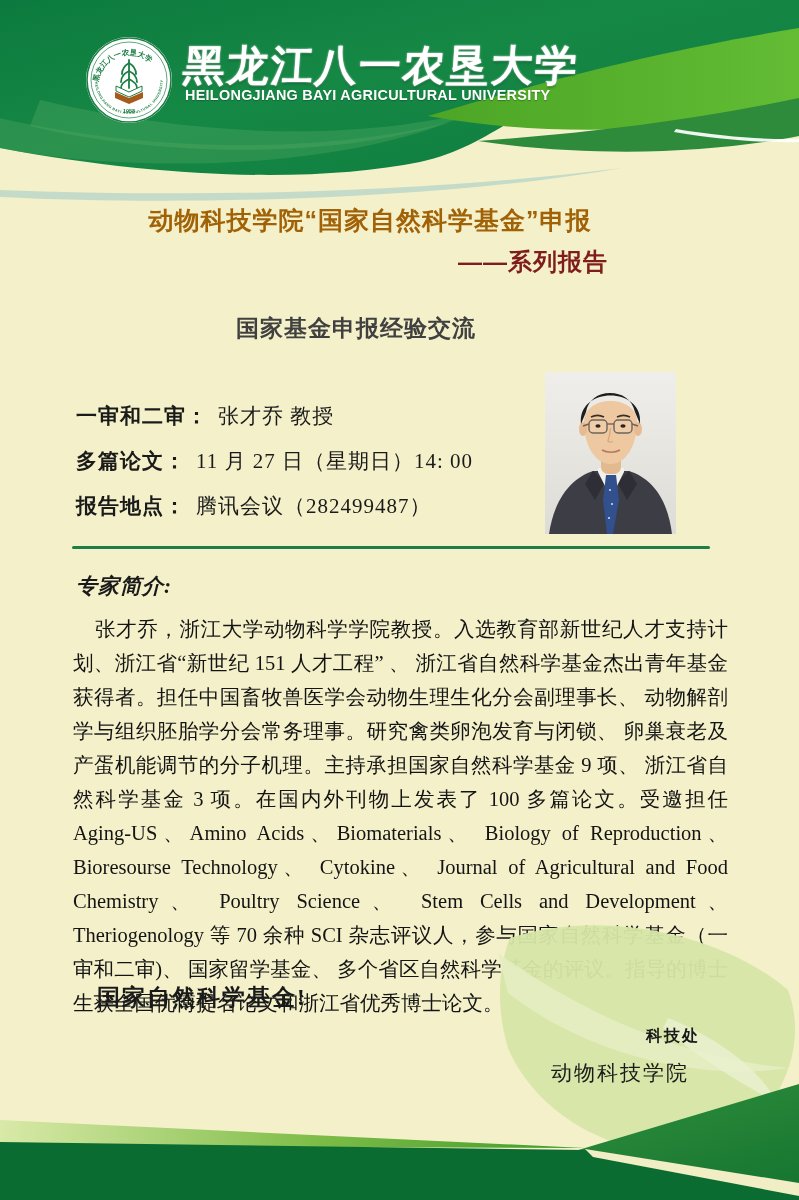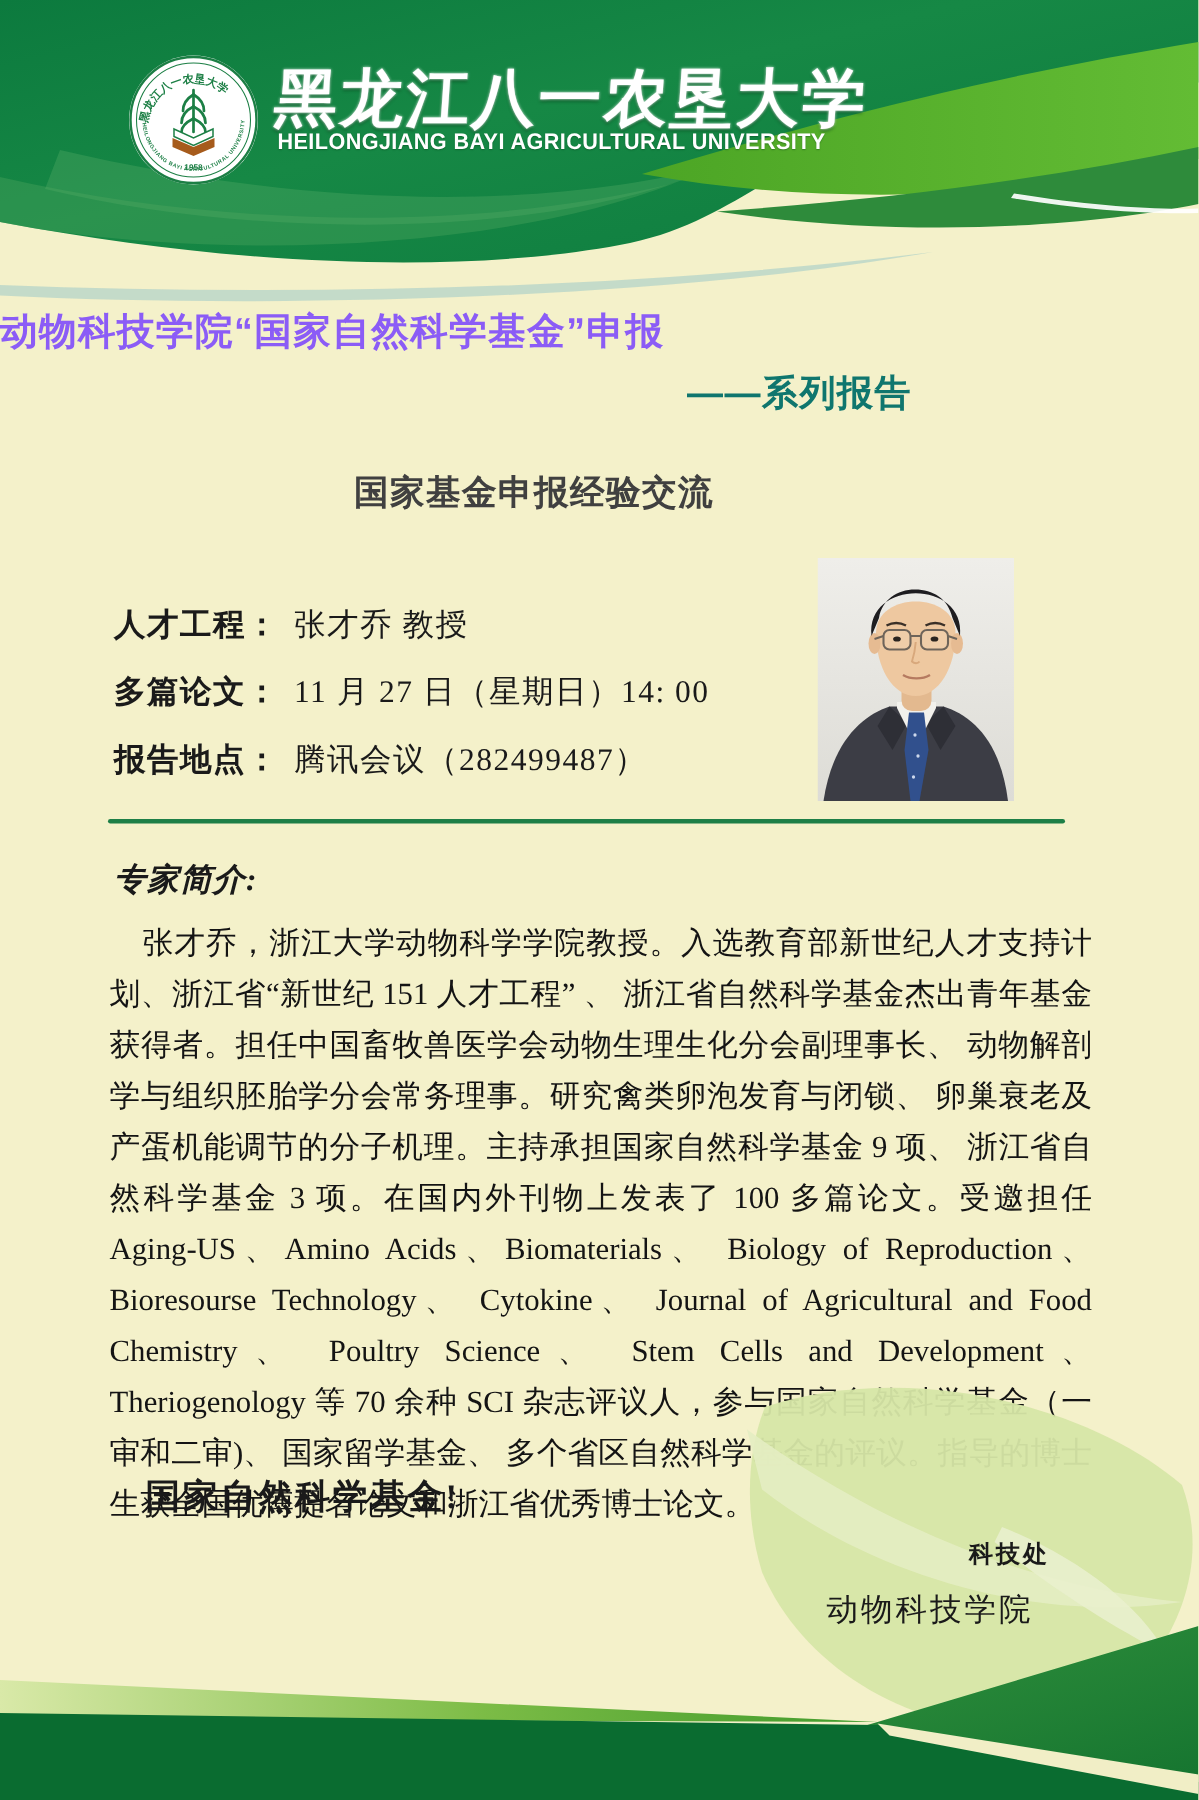--- a/index.html
+++ b/index.html
@@ -26,26 +26,26 @@
   #uni-en{
     left:185px;top:86px;width:370px;
     color:#ffffff;font-weight:bold;font-size:15px;letter-spacing:.3px;
     transform:scaleX(.96);transform-origin:left;
     text-shadow:0 1px 1px rgba(0,60,20,.4);
     white-space:nowrap;
   }
 
   
   #title-line1{
-    left:0;top:204px;width:740px;
-    font-weight:bold;font-size:25px;letter-spacing:1px;color:#8b5cf6;
+    left:0;top:204px;width:740px;text-align:center;
+    font-weight:bold;font-size:25px;letter-spacing:1px;color:#a16207;
   }
   #title-line2{
     left:458px;top:246px;
-    font-weight:bold;font-size:24px;letter-spacing:1px;color:#0f766e;
+    font-weight:bold;font-size:24px;letter-spacing:1px;color:#7f1d1d;
   }
   #subtitle{
     left:0;top:313px;width:712px;text-align:center;
     font-weight:bold;font-size:23px;letter-spacing:1px;color:#404040;
   }
 
   
   .info-row{left:76px;white-space:nowrap;font-size:21px;}
   .info-row .lbl{font-weight:bold;letter-spacing:1px;}
   .info-row .val{margin-left:10px;letter-spacing:1px;}
@@ -136,21 +136,21 @@
 </svg>
 
 <div id="uni-zh" class="abs serif">黑龙江八一农垦大学</div>
 <div id="uni-en" class="abs sans">HEILONGJIANG BAYI AGRICULTURAL UNIVERSITY</div>
 
 <div id="title-line1" class="abs sans">动物科技学院“国家自然科学基金”申报</div>
 <div id="title-line2" class="abs sans">——系列报告</div>
 <div id="subtitle" class="abs serif">国家基金申报经验交流</div>
 
 <div id="info-row-0" class="abs info-row serif">
-  <span class="lbl">人才工程：</span><span class="val">张才乔 教授</span>
+  <span class="lbl">一审和二审：</span><span class="val">张才乔 教授</span>
 </div>
 <div id="info-row-1" class="abs info-row serif">
   <span class="lbl">多篇论文：</span><span class="val">11 月 27 日（星期日）14: 00</span>
 </div>
 <div id="info-row-2" class="abs info-row serif">
   <span class="lbl">报告地点：</span><span class="val">腾讯会议（282499487）</span>
 </div>
 
 <svg id="photo" class="abs" width="131" height="162" viewBox="0 0 131 162">
   <defs>

